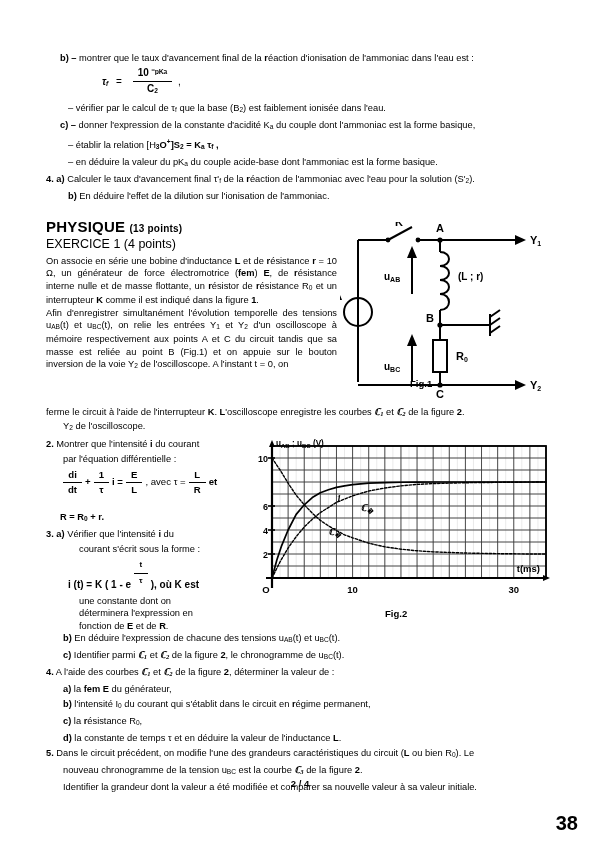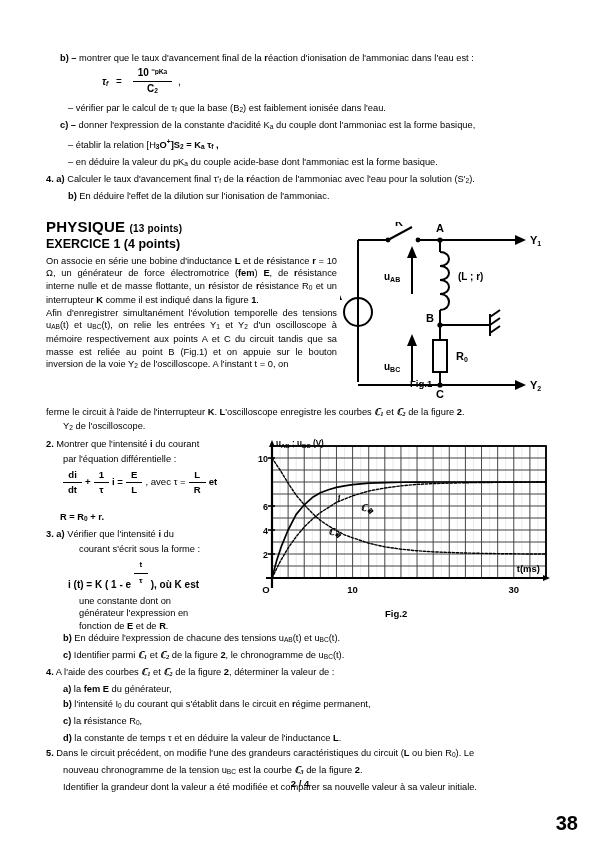--- a/index.html
+++ b/index.html
@@ -28,21 +28,21 @@
   
   .frac{display:inline-block;vertical-align:middle;text-align:center;margin:0 3px;}
   .frac .num{display:block;border-bottom:1.4px solid #000;padding:0 5px 1px 5px;}
   .frac .den{display:block;padding:1px 5px 0 5px;}
   .tauf-row{margin:3px 0 5px 56px;font-size:10px;}
 
   
   #phys-h{position:absolute;left:46px;top:218px;}
   #phys-h .t1{font-size:15px;font-weight:bold;letter-spacing:.2px;}
   #phys-h .t1 span.pts{font-size:10px;font-weight:bold;}
-  #phys-h .t2{font-size:12.5px;font-weight:bold;margin-top:2px;}
+  #phys-h .t2{font-size:12.5px;font-weight:normal;margin-top:2px;}
 
   
   #intro{position:absolute;left:46px;top:255px;width:291px;text-align:justify;}
   #intro p{margin:0;}
 
   
   #fullline{position:absolute;left:46px;top:406px;width:508px;}
 
   
   #qleft{position:absolute;left:46px;top:420px;width:200px;}
@@ -141,21 +141,21 @@
     <div class="qi"><b>3. a)</b> Vérifier que l'intensité <b>i</b> du</div>
     <div style="padding-left:33px;">courant s'écrit sous la forme :</div>
 
     <div class="eqbox2 b">
       <span><b>i</b> (t) = <b>K</b> ( 1 -  e</span><span class="frac" style="font-size:8px;vertical-align:6px;">
         <span class="num">t</span>
         <span class="den">τ</span>
       </span><span>), où <b>K</b> est</span>
     </div>
     <div style="padding-left:33px;">une constante dont on</div>
-    <div style="padding-left:33px;">générateur l'expression en</div>
+    <div style="padding-left:33px;">déterminera l'expression en</div>
     <div style="padding-left:33px;">fonction de <b>E</b> et de <b>R</b>.</div>
   </div>
 
   <div id="qbottom" class="txt">
     <div class="bl"><b>b)</b> En déduire l'expression de chacune des tensions u<sub>AB</sub>(t) et u<sub>BC</sub>(t).</div>
     <div class="bl"><b>c)</b> Identifier parmi  <span class="scriptC">ℂ<sub>1</sub></span> et  <span class="scriptC">ℂ<sub>2</sub></span> de la figure <b>2</b>, le chronogramme de u<sub>BC</sub>(t).</div>
     <div class="bi" style="margin-top:3px;"><b>4.</b> A l'aide des courbes  <span class="scriptC">ℂ<sub>1</sub></span> et  <span class="scriptC">ℂ<sub>2</sub></span> de la figure <b>2</b>, déterminer la valeur de :</div>
     <div class="bl"><b>a)</b> la <b>fem</b> <b>E</b> du générateur,</div>
     <div class="bl"><b>b)</b> l'intensité I<sub>0</sub> du courant qui s'établit dans le circuit en <b>r</b>égime permanent,</div>
     <div class="bl"><b>c)</b> la <b>r</b>ésistance R<sub>0</sub>,</div>

